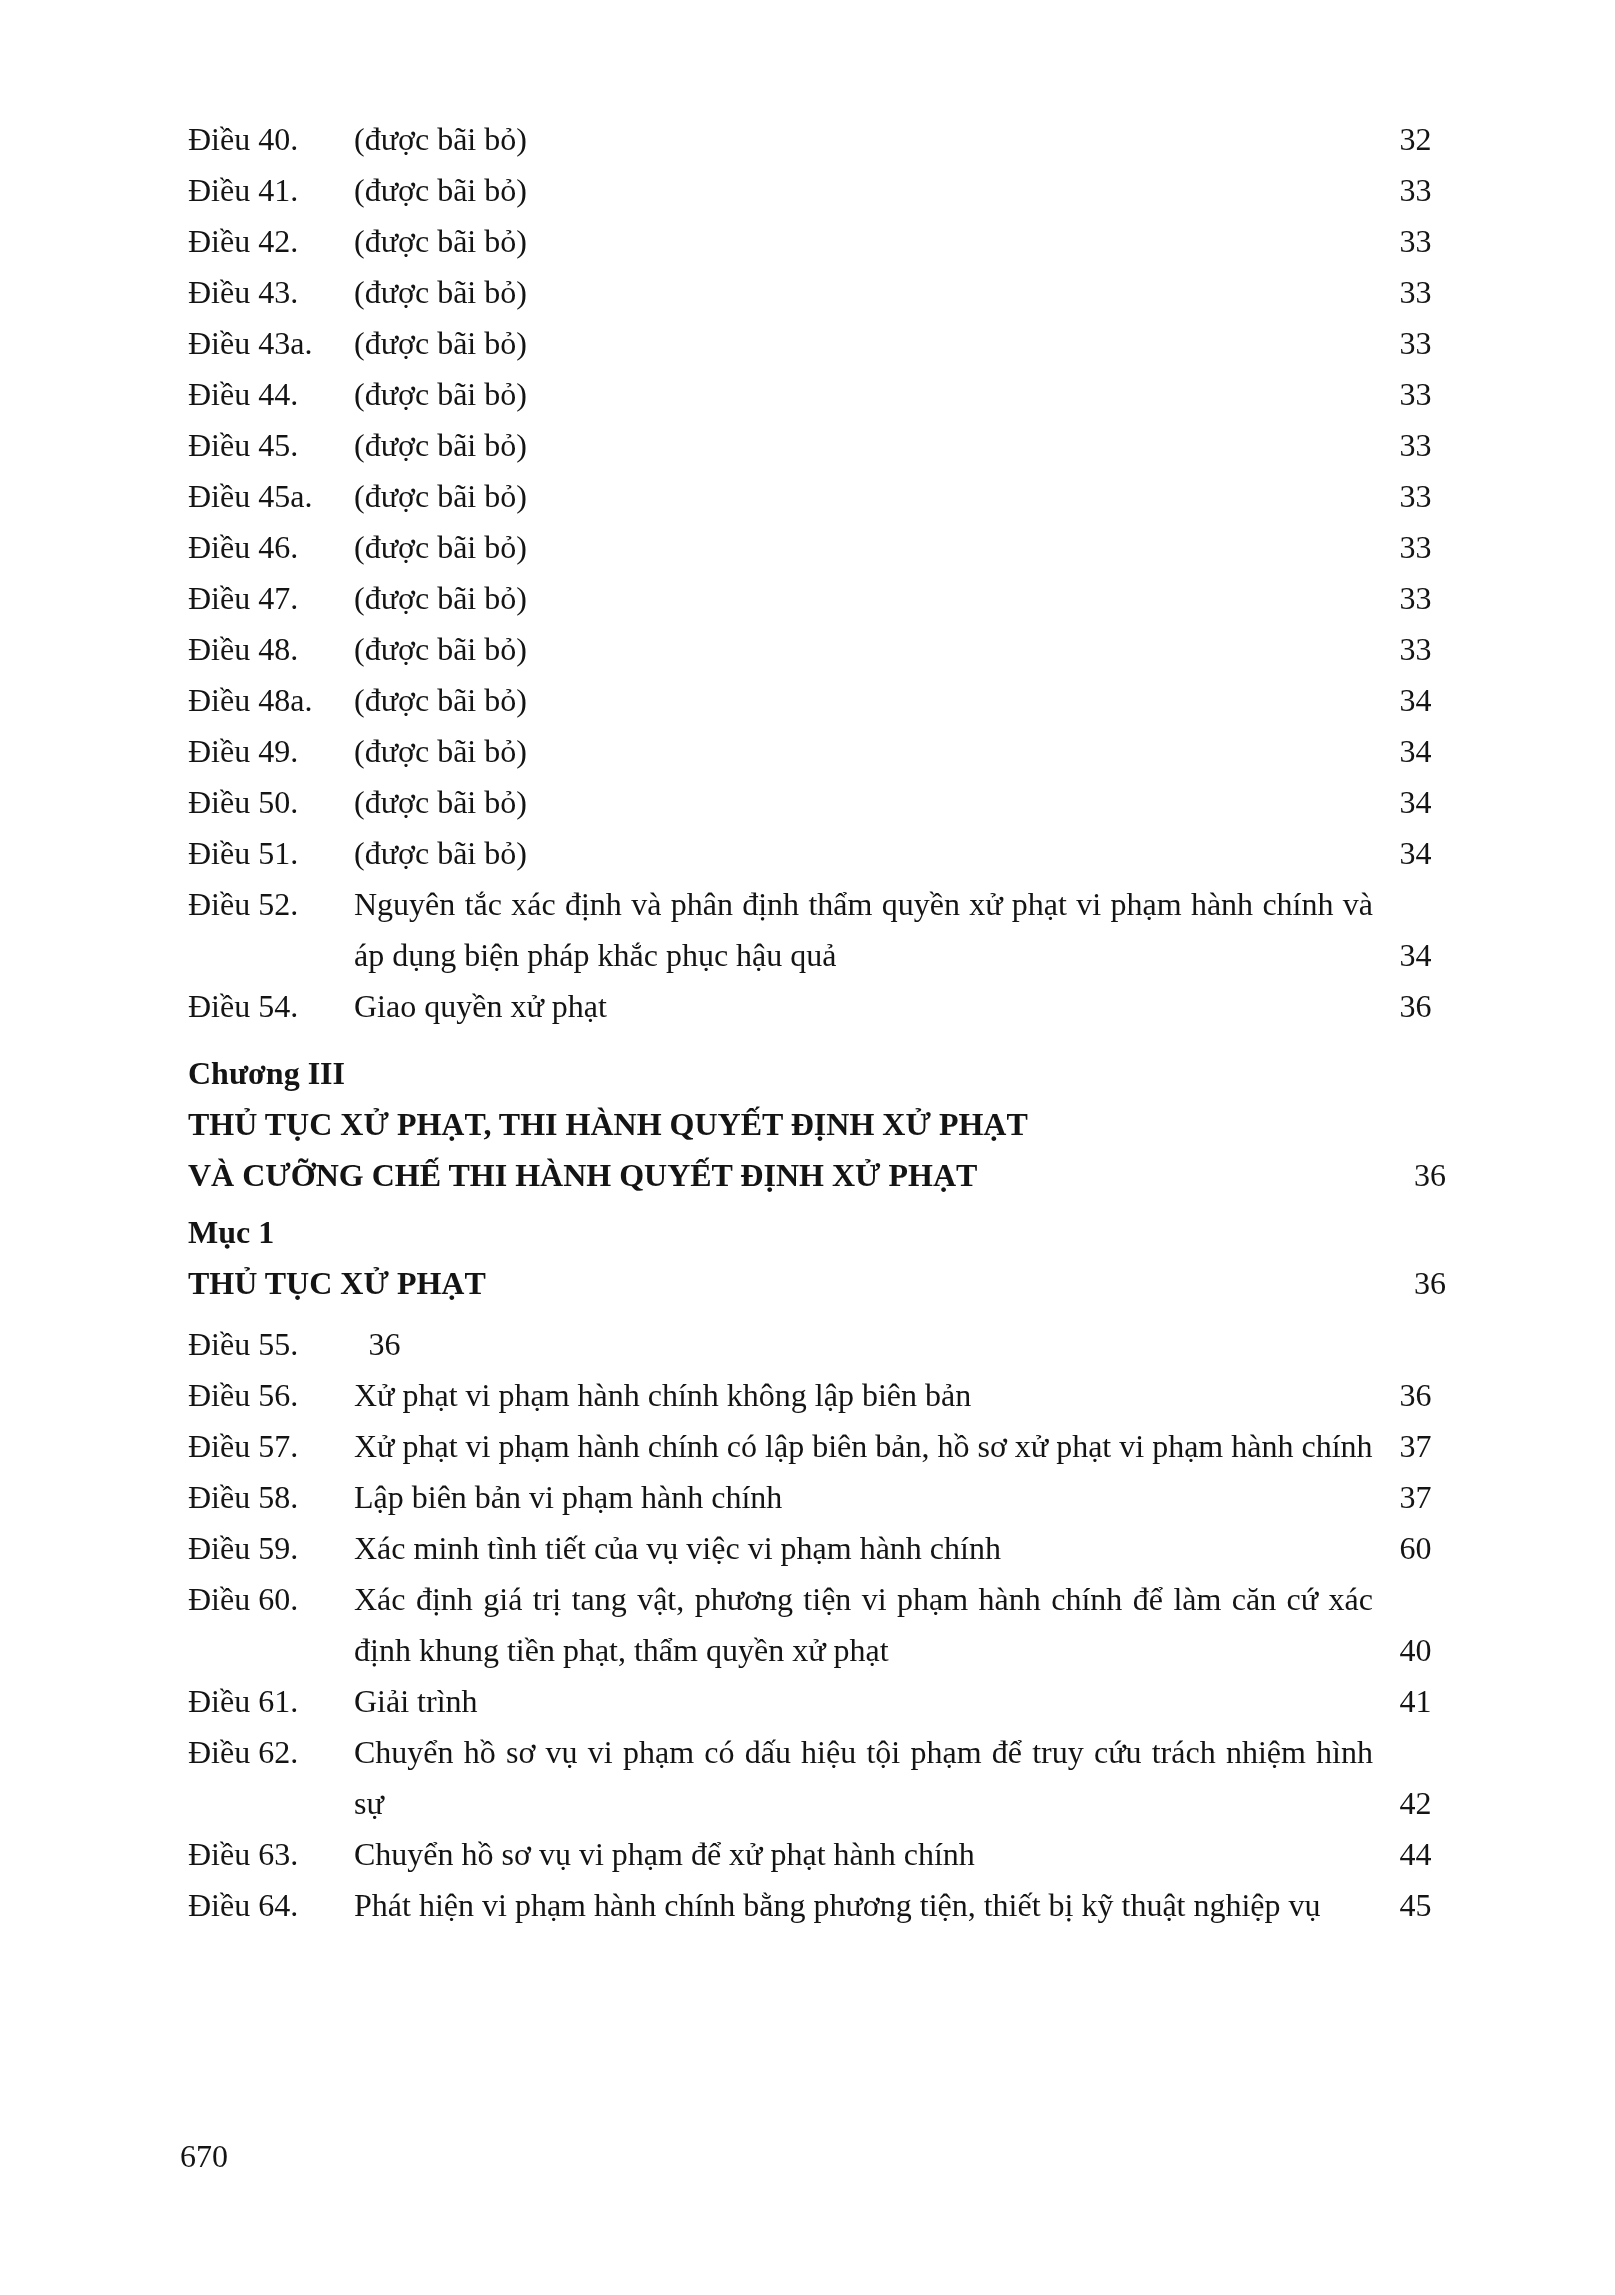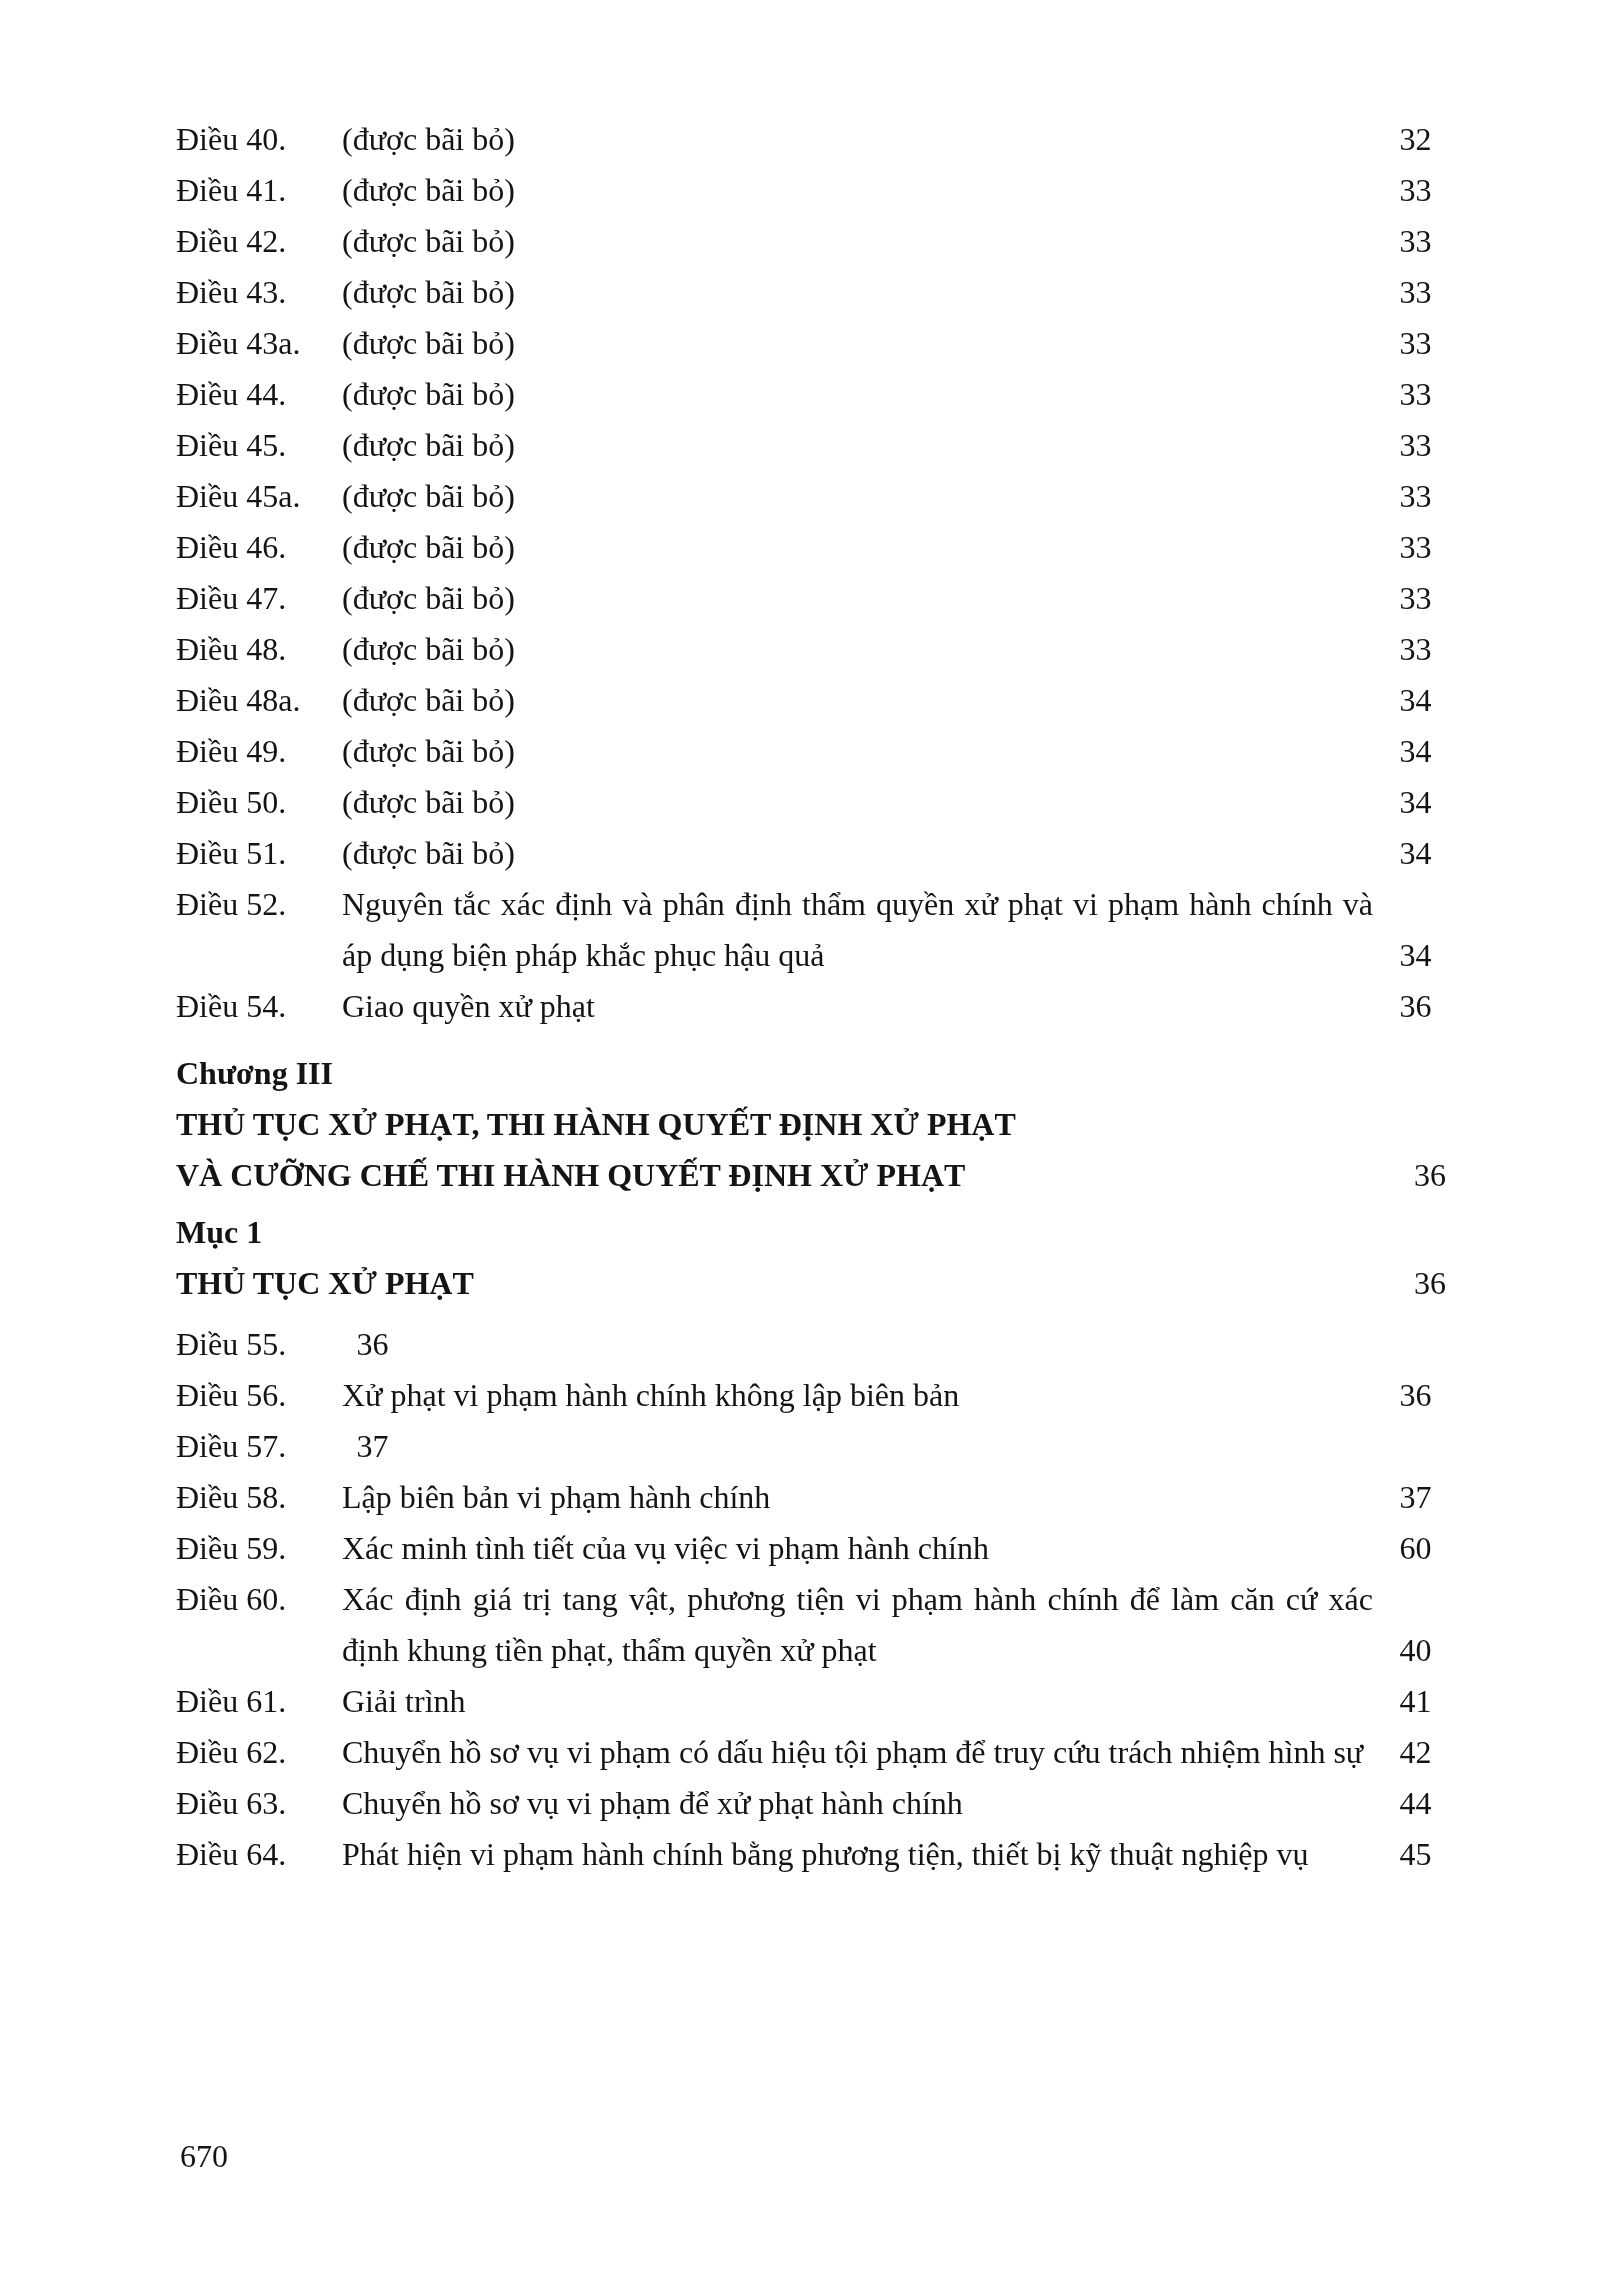--- a/index.html
+++ b/index.html
@@ -11,21 +11,21 @@
     margin: 0 auto;
     background: #ffffff;
     color: #141414;
     font-family: "Liberation Serif", "DejaVu Serif", serif;
     font-size: 32px;
     line-height: 51px;
     overflow: hidden;
   }
   .toc {
     position: absolute;
-    left: 176px;
+    left: 188px;
     right: 169px;
     top: 114px;
   }
   .entry {
     display: flex;
     align-items: flex-start;
   }
   .entry-label {
     flex: 0 0 166px;
   }
@@ -167,20 +167,21 @@
     <span class="entry-label">Điều 55.</span>
     <span class="entry-page">36</span>
   </div>
       <div class="entry">
     <span class="entry-label">Điều 56.</span>
     <span class="entry-text">Xử phạt vi phạm hành chính không lập biên bản</span>
     <span class="entry-page">36</span>
   </div>
       <div class="entry">
     <span class="entry-label">Điều 57.</span>
+    <span class="entry-text">Xử phạt vi phạm hành chính có lập biên bản, hồ sơ xử phạt vi phạm hành chính</span>
     <span class="entry-page">37</span>
   </div>
       <div class="entry">
     <span class="entry-label">Điều 58.</span>
     <span class="entry-text">Lập biên bản vi phạm hành chính</span>
     <span class="entry-page">37</span>
   </div>
       <div class="entry">
     <span class="entry-label">Điều 59.</span>
     <span class="entry-text">Xác minh tình tiết của vụ việc vi phạm hành chính</span>

